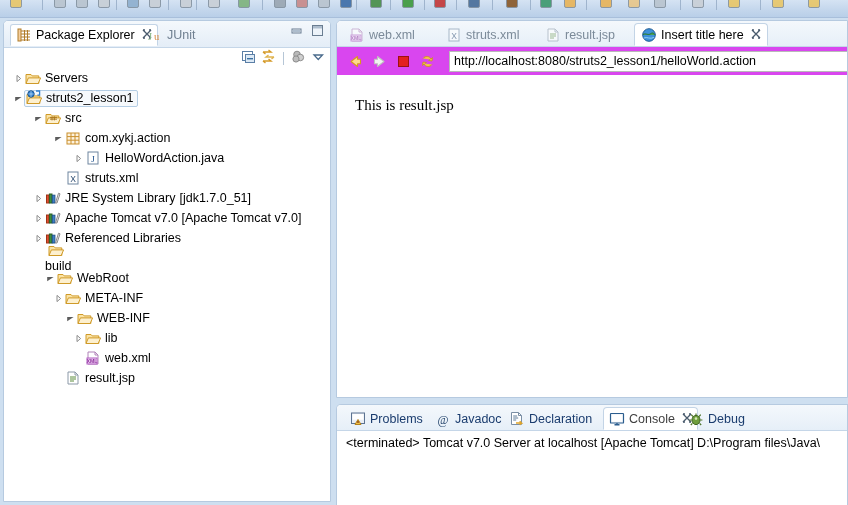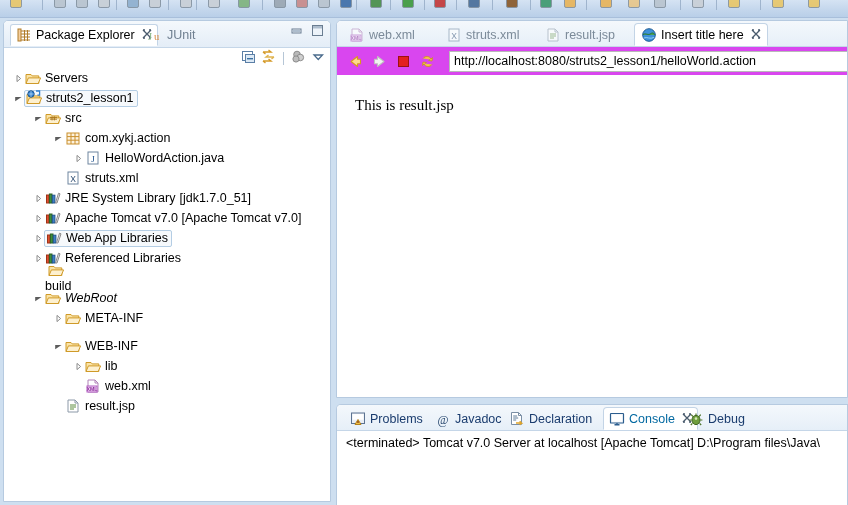--- a/index.html
+++ b/index.html
@@ -252,21 +252,21 @@
     box-sizing: border-box;
     font-size: 12.5px;
     white-space: nowrap;
     color: #1a3c6e;
   }
   .ctab.active {
     background: #ffffff;
     border: 1px solid #c3d4e6;
     border-bottom: 1px solid #ffffff;
     border-radius: 4px 4px 0 0;
-    color: #0369a1;
+    color: #404040;
     justify-content: space-between;
   }
   #console-body {
     position: absolute;
     left: 0; top: 26px;
     right: 0; bottom: 0;
     background: #fff;
     padding: 5px 0 0 9px;
     box-sizing: border-box;
     overflow: hidden;
@@ -623,57 +623,41 @@
             </svg></span>
           <span class="rlabel">Apache Tomcat v7.0 [Apache Tomcat v7.0]</span>
         </span>
       </div>
       <div class="row" style="padding-left: 28px;">
         <span class="arrow">
           <svg width="9" height="9" viewBox="0 0 9 9">
             <path d="M3 1.4 L6.6 4.5 L3 7.6 Z" fill="none" stroke="#8c8c8c" stroke-width="1"></path>
           </svg>
         </span>
-        <span class="selbox">
+        <span style="display: inline-flex; align-items: center;">
           <span class="ricon"><svg width="16" height="16" viewBox="0 0 16 16">
               <rect x="1.5" y="5" width="2.6" height="8" fill="#e04f2f" stroke="#9e3218"></rect>
               <rect x="4.4" y="4" width="2.6" height="9" fill="#3f8f3a" stroke="#2a6227"></rect>
               <rect x="7.3" y="5.2" width="2.6" height="7.8" fill="#3b7ec6" stroke="#23558d"></rect>
               <path d="M10.5 13 L13.5 3.2 L15 3.8 L12 13 Z" fill="#f3f3f3" stroke="#8a8a8a"></path>
             </svg></span>
-          <span class="rlabel">Web App Libraries</span>
-        </span>
-      </div>
-      <div class="row" style="padding-left: 28px;">
-        <span class="arrow">
-          <svg width="9" height="9" viewBox="0 0 9 9">
-            <path d="M3 1.4 L6.6 4.5 L3 7.6 Z" fill="none" stroke="#8c8c8c" stroke-width="1"></path>
-          </svg>
-        </span>
-        <span style="display: inline-flex; align-items: center;">
-          <span class="ricon"><svg width="16" height="16" viewBox="0 0 16 16">
-              <rect x="1.5" y="5" width="2.6" height="8" fill="#e04f2f" stroke="#9e3218"></rect>
-              <rect x="4.4" y="4" width="2.6" height="9" fill="#3f8f3a" stroke="#2a6227"></rect>
-              <rect x="7.3" y="5.2" width="2.6" height="7.8" fill="#3b7ec6" stroke="#23558d"></rect>
-              <path d="M10.5 13 L13.5 3.2 L15 3.8 L12 13 Z" fill="#f3f3f3" stroke="#8a8a8a"></path>
-            </svg></span>
           <span class="rlabel">Referenced Libraries</span>
         </span>
       </div>
       <div class="row" style="padding-left: 28px;">
         <span class="arrow"></span>
         <span style="display: inline-flex; align-items: center; flex-direction: column;">
           <span class="ricon"><svg width="16" height="16" viewBox="0 0 16 16">
               <path d="M1 4.5 h5 l1.2 1.4 h6.6 v7.6 h-12.8 z" fill="#fbe3a5" stroke="#cf9a28" stroke-width="1"></path>
               <path d="M1 13.5 l2.4 -5.6 h12.2 l-2.4 5.6 z" fill="#fdf0cf" stroke="#cf9a28" stroke-width="1"></path>
             </svg></span>
           <span class="rlabel">build</span>
         </span>
       </div>
-      <div class="row" style="padding-left: 28px; font-style: italic;">
+      <div class="row" style="padding-left: 40px;">
         <span class="arrow">
           <svg width="9" height="9" viewBox="0 0 9 9">
             <path d="M1.2 3 L7.6 3 L1.2 7.2 Z" fill="#5c5c5c"></path>
           </svg>
         </span>
         <span style="display: inline-flex; align-items: center;">
           <span class="ricon"><svg width="16" height="16" viewBox="0 0 16 16">
               <path d="M1 4.5 h5 l1.2 1.4 h6.6 v7.6 h-12.8 z" fill="#fbe3a5" stroke="#cf9a28" stroke-width="1"></path>
               <path d="M1 13.5 l2.4 -5.6 h12.2 l-2.4 5.6 z" fill="#fdf0cf" stroke="#cf9a28" stroke-width="1"></path>
             </svg></span>
@@ -687,21 +671,21 @@
           </svg>
         </span>
         <span style="display: inline-flex; align-items: center;">
           <span class="ricon"><svg width="16" height="16" viewBox="0 0 16 16">
               <path d="M1 4.5 h5 l1.2 1.4 h6.6 v7.6 h-12.8 z" fill="#fbe3a5" stroke="#cf9a28" stroke-width="1"></path>
               <path d="M1 13.5 l2.4 -5.6 h12.2 l-2.4 5.6 z" fill="#fdf0cf" stroke="#cf9a28" stroke-width="1"></path>
             </svg></span>
           <span class="rlabel">META-INF</span>
         </span>
       </div>
-      <div class="row" style="padding-left: 48px; margin-top: 8px;">
+      <div class="row" style="padding-left: 60px;">
         <span class="arrow">
           <svg width="9" height="9" viewBox="0 0 9 9">
             <path d="M1.2 3 L7.6 3 L1.2 7.2 Z" fill="#5c5c5c"></path>
           </svg>
         </span>
         <span style="display: inline-flex; align-items: center;">
           <span class="ricon"><svg width="16" height="16" viewBox="0 0 16 16">
               <path d="M1 4.5 h5 l1.2 1.4 h6.6 v7.6 h-12.8 z" fill="#fbe3a5" stroke="#cf9a28" stroke-width="1"></path>
               <path d="M1 13.5 l2.4 -5.6 h12.2 l-2.4 5.6 z" fill="#fdf0cf" stroke="#cf9a28" stroke-width="1"></path>
             </svg></span>

